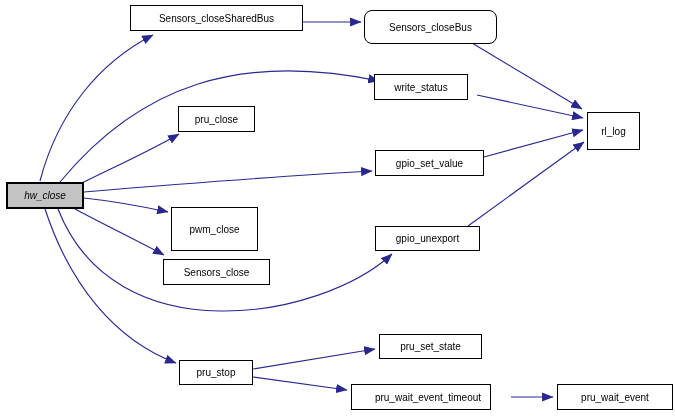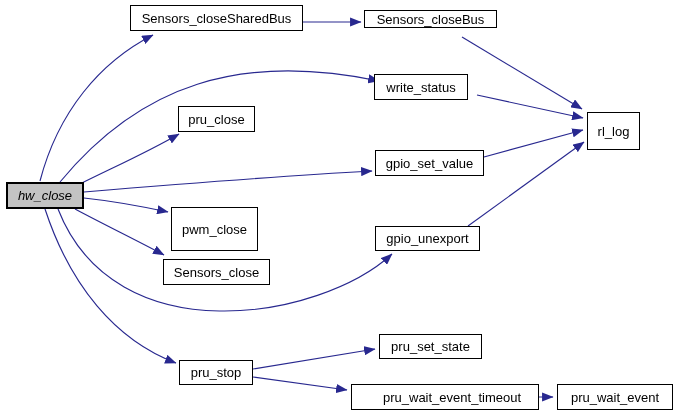--- a/index.html
+++ b/index.html
@@ -23,47 +23,47 @@
     stroke:var(--edge-color);
     stroke-width:1.15;
   }
   svg.edges .arrowhead{fill:var(--edge-color);}
   .node{
     position:absolute;
     box-sizing:border-box;
     background:var(--node-fill);
     border:1px solid var(--node-border);
     color:var(--text-color);
-    font-size:13px;
+    font-size:10px;
     display:flex;
     align-items:center;
     justify-content:center;
     white-space:nowrap;
     cursor:pointer;
   }
   .node.highlight{
     background:var(--highlight-fill);
     border-width:2px;
     cursor:default;
     font-style:italic;
   }
   
   .n-hw-close{left:6px;top:182px;width:78px;height:27px;}
   .n-sensors-close-shared-bus{left:130px;top:5px;width:173px;height:26px;}
-  .n-sensors-close-bus{left:364px;top:10px;width:133px;height:18px;}
+  .n-sensors-close-bus{left:364px;top:10px;width:133px;height:34px;border-radius:8px;}
   .n-write-status{left:374px;top:74px;width:94px;height:26px;}
   .n-pru-close{left:178px;top:106px;width:77px;height:26px;}
   .n-gpio-set-value{left:375px;top:150px;width:109px;height:26px;}
   .n-rl-log{left:587px;top:112px;width:53px;height:38px;}
   .n-pwm-close{left:171px;top:207px;width:87px;height:44px;}
   .n-sensors-close{left:163px;top:259px;width:107px;height:26px;}
   .n-gpio-unexport{left:375px;top:226px;width:105px;height:25px;}
   .n-pru-stop{left:179px;top:360px;width:74px;height:25px;}
   .n-pru-set-state{left:379px;top:334px;width:103px;height:25px;}
-  .n-pru-wait-event-timeout{left:351px;top:384px;width:188px;height:26px;padding-left:14px;}
+  .n-pru-wait-event-timeout{left:351px;top:384px;width:140px;height:26px;padding-left:14px;}
   .n-pru-wait-event{left:557px;top:384px;width:116px;height:26px;}
 </style>
 </head>
 <body>
 
 <div class="canvas">
 
   <svg class="edges" viewBox="0 0 675 417" xmlns="http://www.w3.org/2000/svg">
     <defs>
       <marker id="arrow" viewBox="0 0 10 8" refX="9.5" refY="4" markerWidth="10" markerHeight="8" orient="auto">

